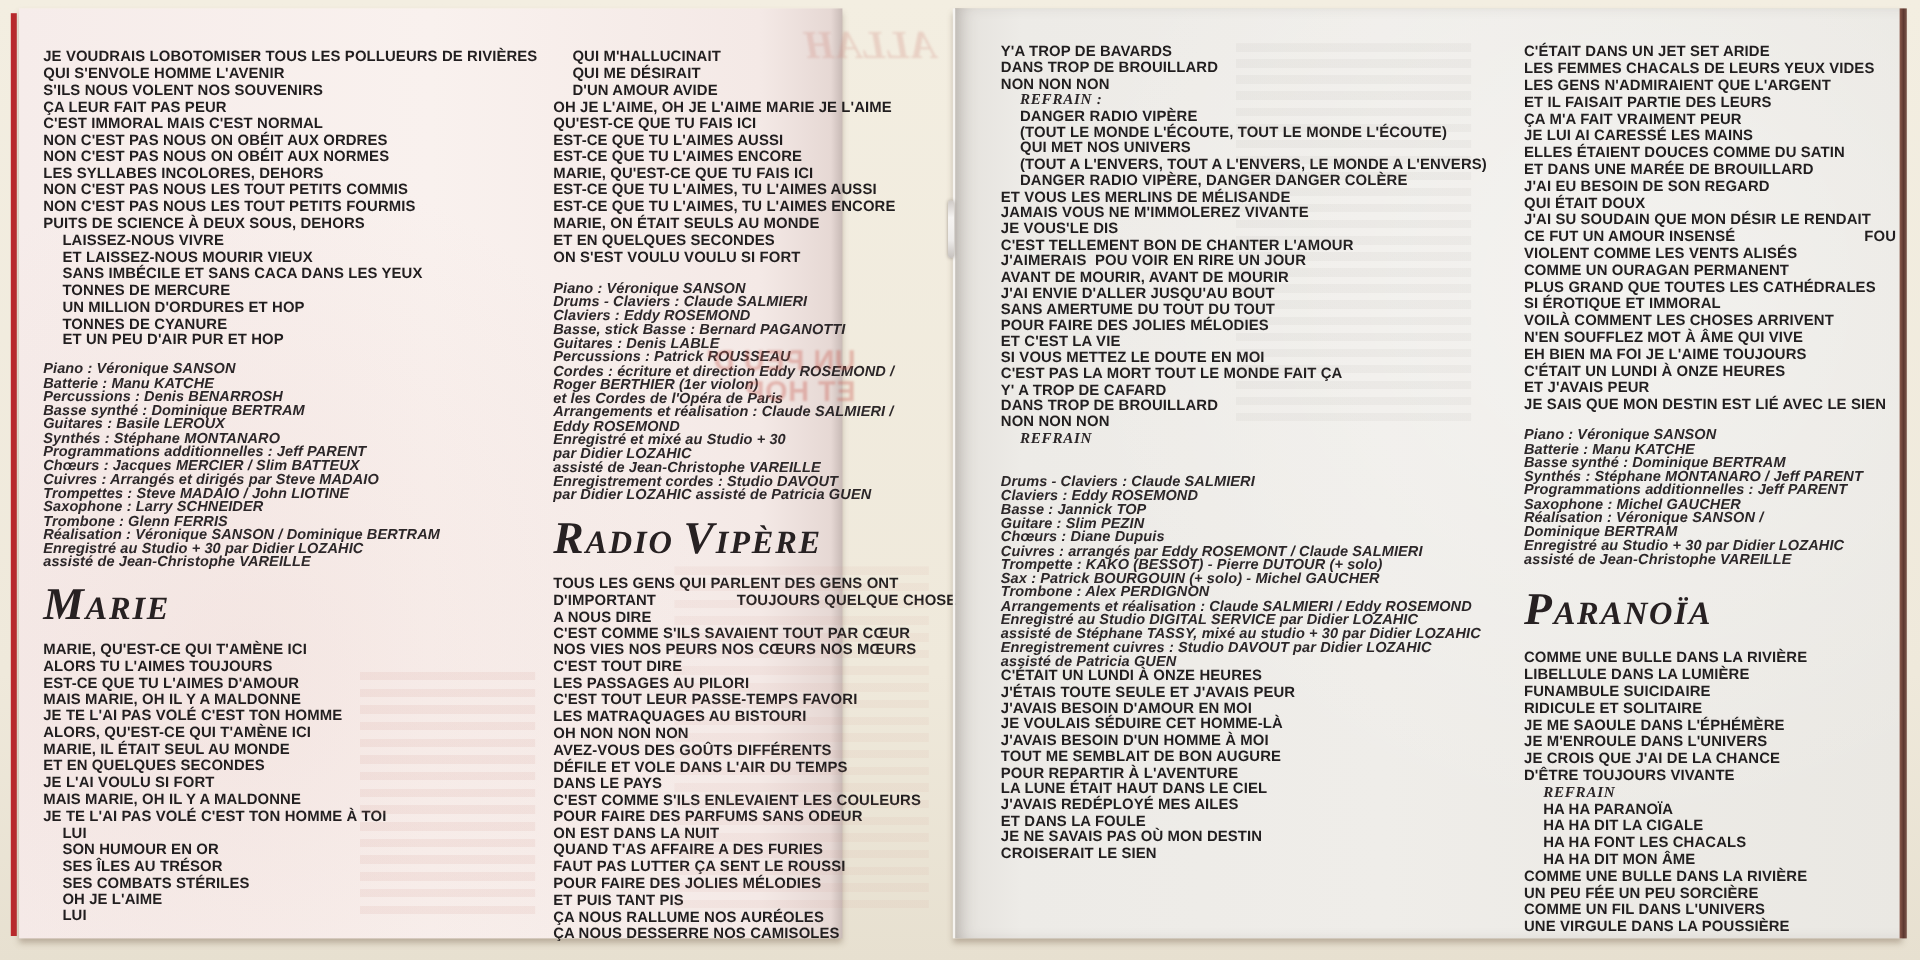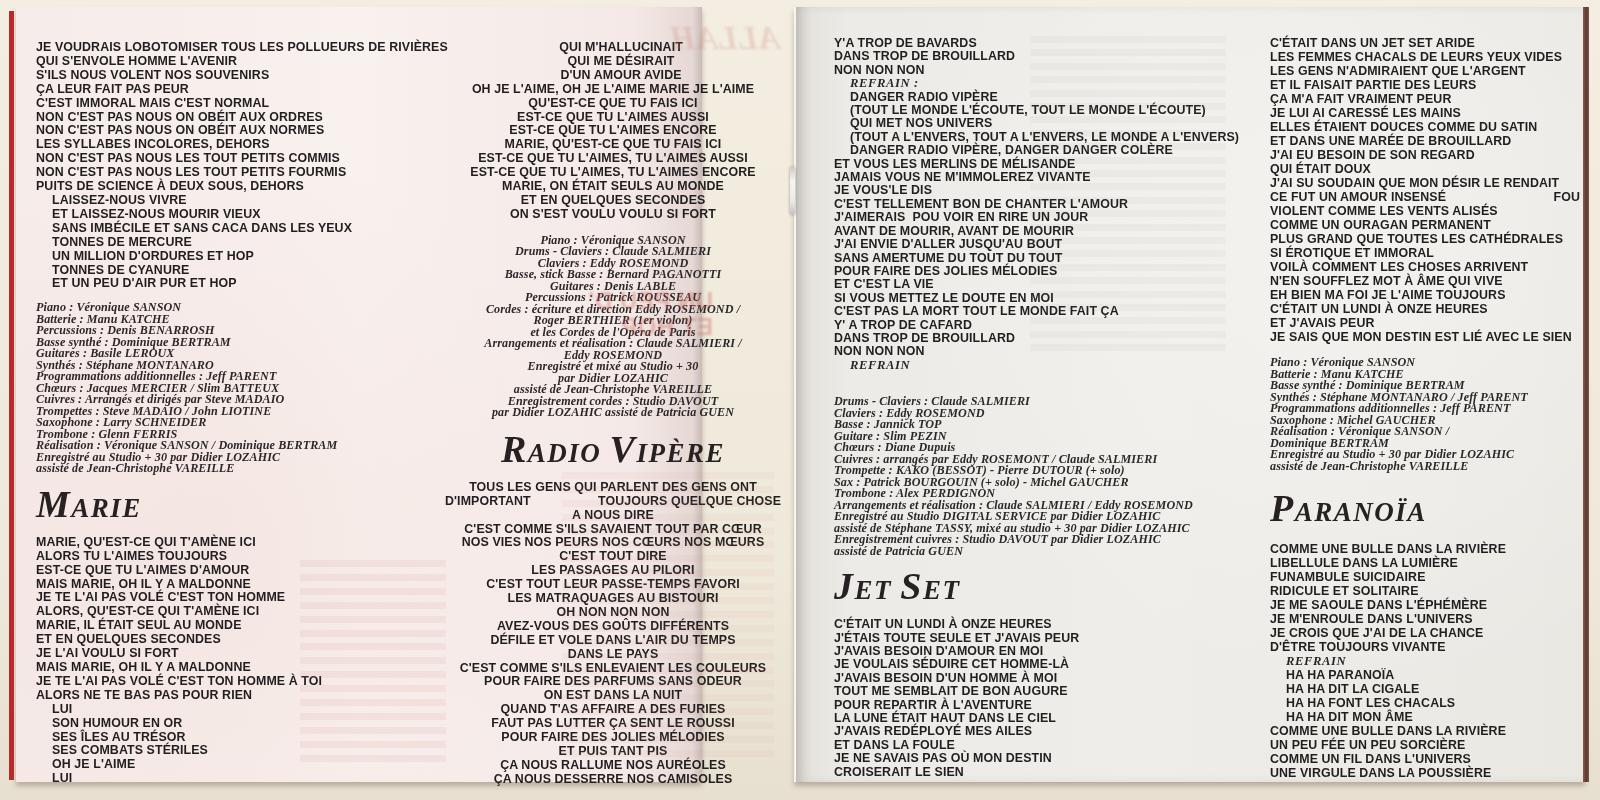--- a/index.html
+++ b/index.html
@@ -24,32 +24,32 @@
       radial-gradient(ellipse at 70% 30%, rgba(255,255,255,.35), rgba(0,0,0,0) 60%),
       linear-gradient(90deg,#e4e1dc 0%,#edebe7 7%,#efede9 45%,#eae8e3 100%);
   }
   .page-edge-right{position:absolute;left:1583px;top:7px;width:6px;height:775px;
     background:linear-gradient(90deg,#8a5a4c 0%,#5d3830 55%,#7a564a 100%);}
   .staple{position:absolute;left:790px;top:167px;width:5px;height:48px;border-radius:2px;
     background:linear-gradient(180deg,#cfcac6,#f6f4f2 30%,#eceae8 70%,#c6c1bd);
     box-shadow:0 0 3px rgba(60,50,45,.45);}
   .col{position:absolute;color:#201d1e;}
   .col-a{left:20px;top:34px;width:424px;}
-  .col-b{left:429px;top:34px;width:336px;text-align:center;}
+  .col-b{left:445px;top:34px;width:336px;}
   .col-c{left:38px;top:30px;width:442px;}
   .col-d{left:474px;top:29px;width:310px;}
   .lyrics{font-weight:bold;font-size:12.4px;line-height:13.9px;letter-spacing:.1px;color:#211e1f;}
   .col-c .lyrics{line-height:13.4px;}
   .col-d .lyrics{line-height:14px;}
   .lyrics .line{white-space:pre;}
   .line.in1{padding-left:16px;}
   .line.refrain{font-family:"Liberation Serif",serif;font-style:italic;font-weight:700;
     font-size:12.6px;letter-spacing:.6px;color:#2b2628;}
   .line.split{display:flex;justify-content:space-between;}
-  .credits{font-family:Liberation Serif, serif;font-style:italic;font-weight:700;
+  .credits{font-family:Liberation Sans, sans-serif;font-style:italic;font-weight:700;
     font-size:12.1px;line-height:11.5px;color:#2c2729;letter-spacing:.1px;}
   .credits .line{white-space:pre;}
   .title{font-family:"Liberation Serif",serif;font-style:italic;font-weight:bold;
     font-size:27px;line-height:40px;letter-spacing:1.5px;color:#272122;}
   .title .cap{font-size:38px;}
   .col-a .credits{margin-top:11px;}
   .col-b .credits{margin-top:13px;}
   .col-c .credits{margin-top:24px;}
   .col-d .credits{margin-top:13px;}
   .col-a .title{margin-top:9px;}
@@ -121,21 +121,20 @@
         <div class="line">ALORS TU L'AIMES TOUJOURS</div>
         <div class="line">EST-CE QUE TU L'AIMES D'AMOUR</div>
         <div class="line">MAIS MARIE, OH IL Y A MALDONNE</div>
         <div class="line">JE TE L'AI PAS VOLÉ C'EST TON HOMME</div>
         <div class="line">ALORS, QU'EST-CE QUI T'AMÈNE ICI</div>
         <div class="line">MARIE, IL ÉTAIT SEUL AU MONDE</div>
         <div class="line">ET EN QUELQUES SECONDES</div>
         <div class="line">JE L'AI VOULU SI FORT</div>
         <div class="line">MAIS MARIE, OH IL Y A MALDONNE</div>
         <div class="line">JE TE L'AI PAS VOLÉ C'EST TON HOMME À TOI</div>
-        <div class="line">ALORS NE TE BAS PAS POUR RIEN</div>
         <div class="line in1">LUI</div>
         <div class="line in1">SON HUMOUR EN OR</div>
         <div class="line in1">SES ÎLES AU TRÉSOR</div>
         <div class="line in1">SES COMBATS STÉRILES</div>
         <div class="line in1">OH JE L'AIME</div>
         <div class="line in1">LUI</div>
       </div>
     </div>
   <div class="col col-b">
       <div class="block lyrics">
@@ -237,21 +236,20 @@
         <div class="line">Cuivres : arrangés par Eddy ROSEMONT / Claude SALMIERI</div>
         <div class="line">Trompette : KAKO (BESSOT) - Pierre DUTOUR (+ solo)</div>
         <div class="line">Sax : Patrick BOURGOUIN (+ solo) - Michel GAUCHER</div>
         <div class="line">Trombone : Alex PERDIGNON</div>
         <div class="line">Arrangements et réalisation : Claude SALMIERI / Eddy ROSEMOND</div>
         <div class="line">Enregistré au Studio DIGITAL SERVICE par Didier LOZAHIC</div>
         <div class="line">assisté de Stéphane TASSY, mixé au studio + 30 par Didier LOZAHIC</div>
         <div class="line">Enregistrement cuivres : Studio DAVOUT par Didier LOZAHIC</div>
         <div class="line">assisté de Patricia GUEN</div>
       </div>
-      <div class="block title"><span class="cap">J</span>ET <span class="cap">S</span>ET</div>
       <div class="block lyrics">
         <div class="line">C'ÉTAIT UN LUNDI À ONZE HEURES</div>
         <div class="line">J'ÉTAIS TOUTE SEULE ET J'AVAIS PEUR</div>
         <div class="line">J'AVAIS BESOIN D'AMOUR EN MOI</div>
         <div class="line">JE VOULAIS SÉDUIRE CET HOMME-LÀ</div>
         <div class="line">J'AVAIS BESOIN D'UN HOMME À MOI</div>
         <div class="line">TOUT ME SEMBLAIT DE BON AUGURE</div>
         <div class="line">POUR REPARTIR À L'AVENTURE</div>
         <div class="line">LA LUNE ÉTAIT HAUT DANS LE CIEL</div>
         <div class="line">J'AVAIS REDÉPLOYÉ MES AILES</div>

